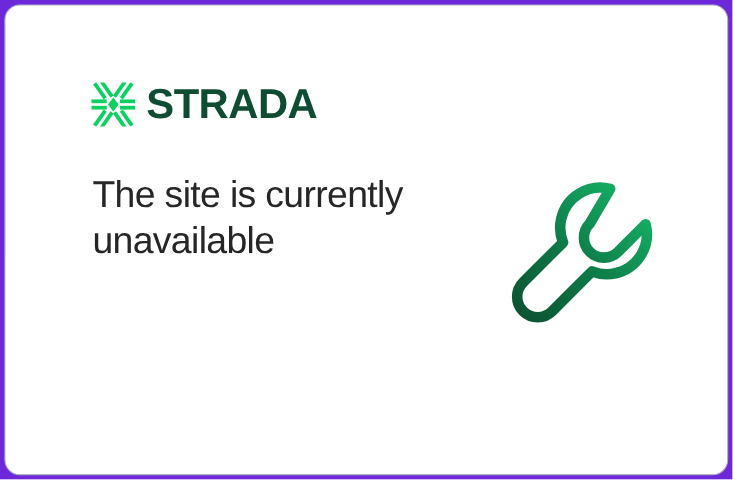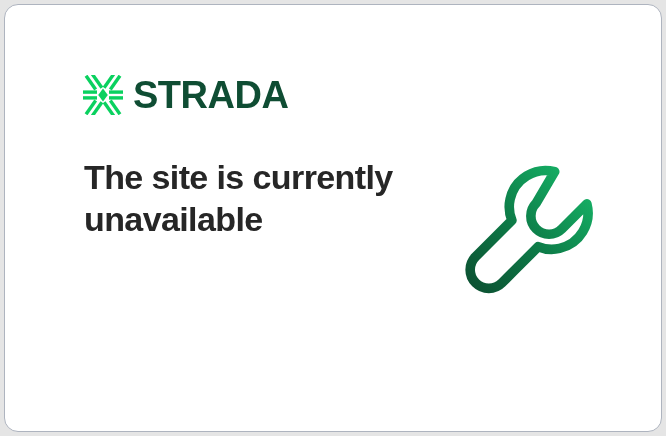--- a/index.html
+++ b/index.html
@@ -12,21 +12,21 @@
     height: 436px;
     overflow: hidden;
     font-family: "Liberation Sans", sans-serif;
     -webkit-font-smoothing: antialiased;
   }
 
   .page {
     position: relative;
     width: 666px;
     height: 436px;
-    background: #e5e5e5;
+    background: #6d28d9;
     box-sizing: border-box;
   }
 
   
   .card {
     position: absolute;
     left: 4px;
     top: 4px;
     width: 658px;
     height: 428px;
@@ -64,21 +64,21 @@
 
   
   .headline {
     position: absolute;
     left: 79px;
     top: 152px;
     width: 340px;
     margin: 0;
     font-family: "Liberation Sans", sans-serif;
     font-size: 34px;
-    font-weight: bold;
+    font-weight: normal;
     line-height: 1.23;
     letter-spacing: -0.6px;
     color: #262626;
   }
 
   
   .body-copy {
     position: absolute;
     left: 80px;
     top: 268px;

